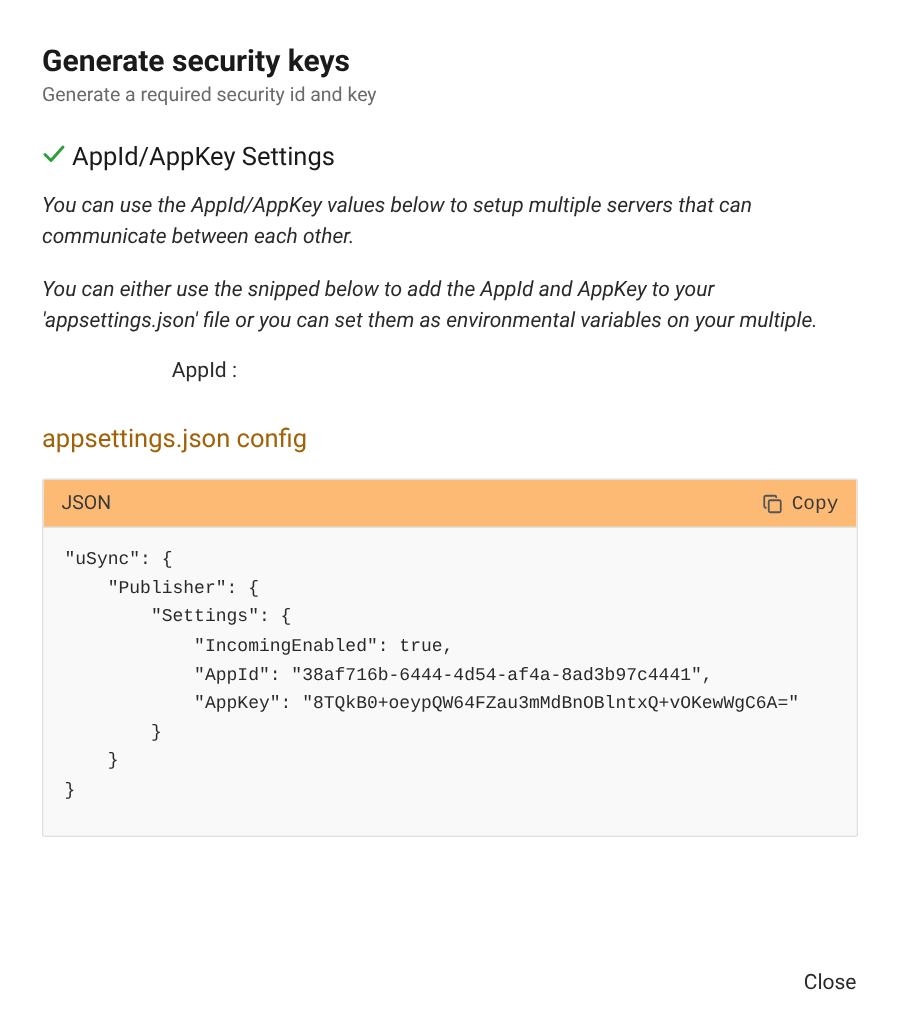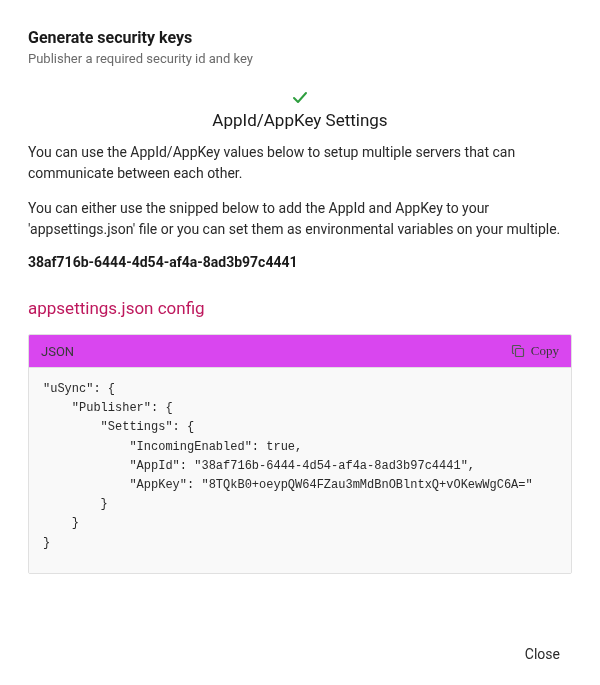--- a/index.html
+++ b/index.html
@@ -10,50 +10,49 @@
     body {
       font-family: -apple-system, BlinkMacSystemFont, "Segoe UI", Roboto, Helvetica, Arial, sans-serif;
       width: 600px;
       height: 685px;
       background: #fff;
       color: #1b264f;
       padding: 28px 28px 20px 28px;
       position: relative;
     }
     .header-title {
-      font-size: 16px;
+      font-size: 20px;
       font-weight: 700;
       color: #1a1a1a;
       margin-bottom: 4px;
     }
     .header-subtitle {
       font-size: 13px;
       color: #6a6a6a;
       margin-bottom: 24px;
     }
     .section-heading {
       display: flex;
-      align-items: center;
       gap: 4px;
       margin-bottom: 12px;
-      flex-direction: column;
     }
     .check-icon svg {
       display: block;
     }
     .section-heading-text {
       font-size: 17px;
       font-weight: 400;
       color: #1a1a1a;
     }
     .body-text {
       font-size: 14px;
       line-height: 1.5;
       color: #2a2a2a;
       margin-bottom: 14px;
+      font-style: italic;
     }
     .kv-block {
       margin: 12px 0 26px 0;
     }
     .kv-row {
       display: flex;
       align-items: baseline;
       margin-bottom: 2px;
       font-size: 14px;
     }
@@ -64,99 +63,99 @@
       color: #2a2a2a;
     }
     .kv-value {
       font-weight: 700;
       color: #1a1a1a;
       word-break: break-all;
     }
     .config-heading {
       font-size: 17px;
       font-weight: 400;
-      color: #be185d;
+      color: #a16207;
       margin-bottom: 16px;
     }
     .code-block {
       border: 1px solid #e0e0e0;
       border-radius: 2px;
       overflow: hidden;
     }
     .code-header {
       display: flex;
       justify-content: space-between;
       align-items: center;
-      background: #d946ef;
+      background: #fdba74;
       border-bottom: 1px solid #e0e0e0;
       padding: 8px 12px;
       font-size: 13px;
       color: #3a3a3a;
     }
     .copy-button {
       display: flex;
       align-items: center;
       gap: 6px;
       cursor: pointer;
       font-size: 13px;
       color: #3a3a3a;
       border: none;
       background: transparent;
-      font-family: Liberation Serif, serif;
+      font-family: Liberation Mono, monospace;
     }
     .copy-icon svg {
       display: block;
     }
     .code-body {
       background: #f9f9f9;
       padding: 12px 14px 20px 14px;
       font-family: Consolas, Monaco, "Courier New", monospace;
       font-size: 12px;
       line-height: 1.6;
       color: #2a2a2a;
       white-space: pre;
       overflow-x: auto;
     }
     .footer {
       position: absolute;
       bottom: 22px;
-      right: 40px;
+      right: 29px;
     }
     .close-button {
       font-size: 14px;
       color: #2a2a2a;
       background: transparent;
       border: none;
       cursor: pointer;
       font-family: inherit;
     }
   </style>
 </head>
 <body>
 
 <div class="header">
   <div class="header-title">Generate security keys</div>
-  <div class="header-subtitle">Publisher a required security id and key</div>
+  <div class="header-subtitle">Generate a required security id and key</div>
 </div>
 
 <div class="section-heading">
   <span class="check-icon">
     <svg width="16" height="16" viewBox="0 0 16 16">
       <path d="M2 8 L6 12 L14 3" stroke="#2e9e3f" stroke-width="2" fill="none" stroke-linecap="round" stroke-linejoin="round"></path>
     </svg>
   </span>
   <span class="section-heading-text">AppId/AppKey Settings</span>
 </div>
 
 <p class="body-text">You can use the AppId/AppKey values below to setup multiple servers that can communicate between each other.</p>
 <p class="body-text">You can either use the snipped below to add the AppId and AppKey to your 'appsettings.json' file or you can set them as environmental variables on your multiple.</p>
 
 <div class="kv-block">
   <div class="kv-row">
-    <span class="kv-value">38af716b-6444-4d54-af4a-8ad3b97c4441</span>
+    <span class="kv-label">AppId :</span>
   </div>
   <div class="kv-row">
   </div>
 </div>
 
 <div class="config-heading">appsettings.json config</div>
 
 <div class="code-block">
   <div class="code-header">
     <span>JSON</span>

